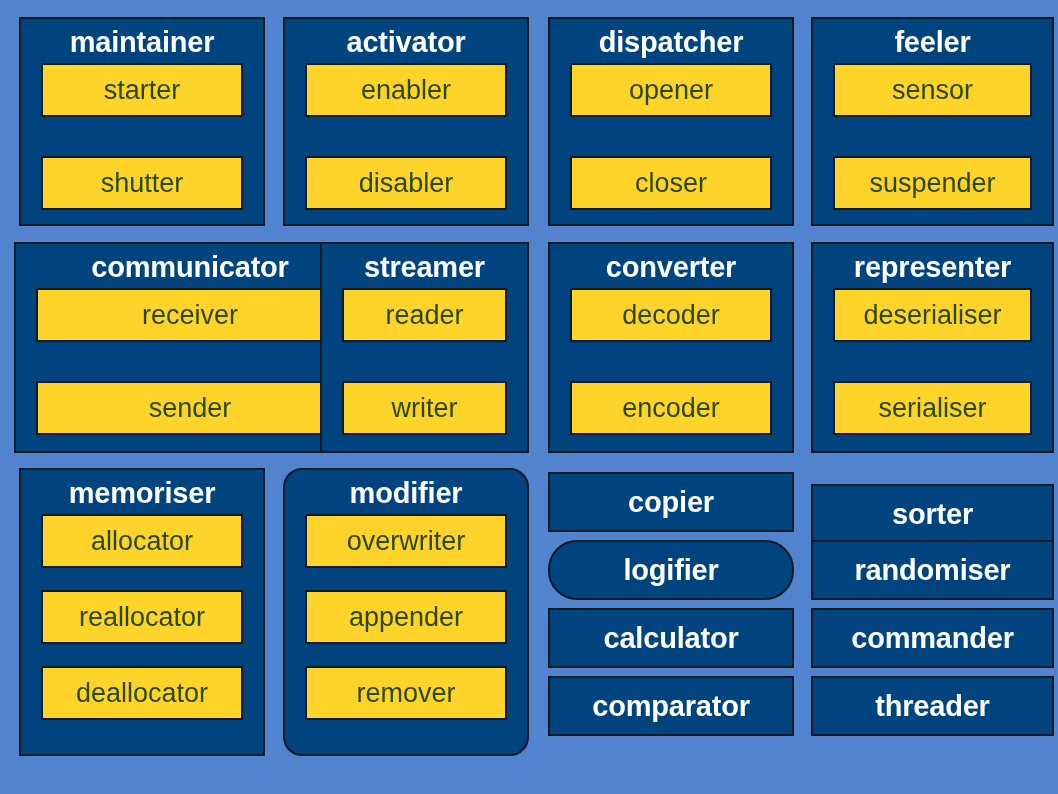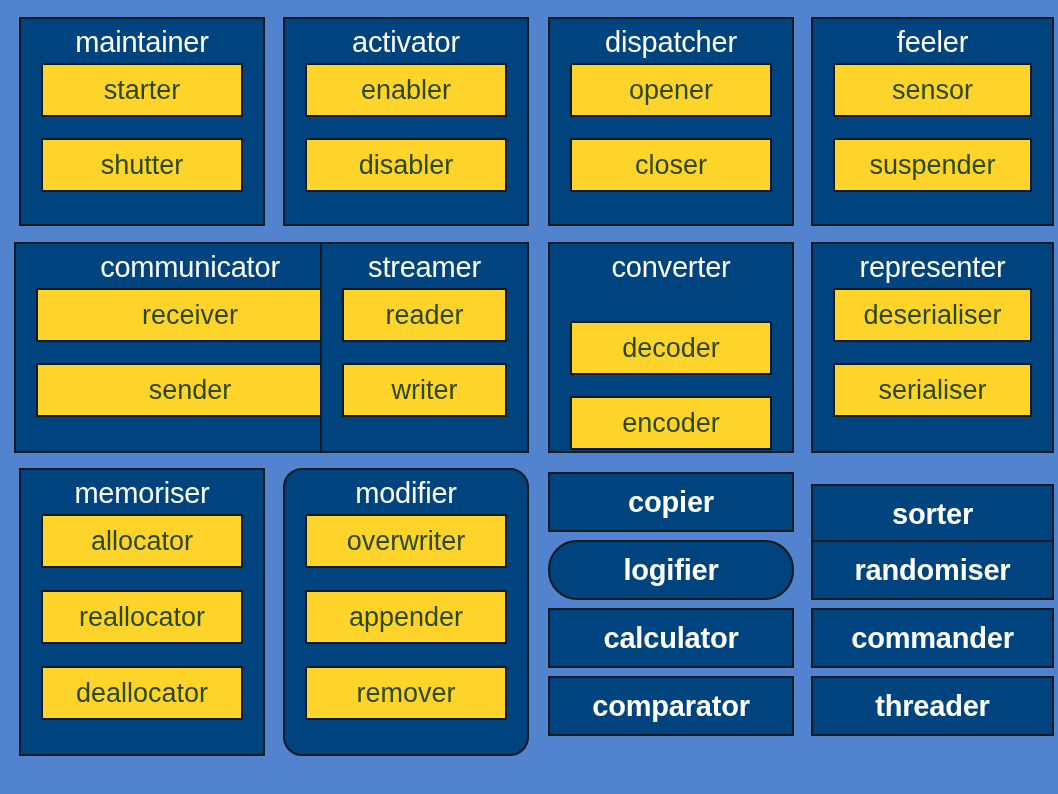--- a/index.html
+++ b/index.html
@@ -26,21 +26,21 @@
     position: absolute;
     background: #00447f;
     border: 2px solid #141a20;
     box-sizing: border-box;
     display: flex;
     flex-direction: column;
     align-items: center;
   }
   .group-title {
     color: #ffffff;
-    font-weight: normal;
+    font-weight: bold;
     font-size: 29px;
     line-height: 1.0;
     letter-spacing: -0.2px;
     text-align: right;
     margin-top: 9px;
     margin-bottom: 6px;
     white-space: nowrap;
   }
 
   
@@ -64,21 +64,21 @@
     display: flex;
     align-items: center;
     justify-content: center;
     white-space: nowrap;
     height: 54px;
     margin-bottom: 21px;
   }
   .chip:last-child { margin-bottom: 0; }
 
   
-  .g2 .chip { height: 54px; margin-bottom: 21px; }
+  .g2 .chip { height: 54px; margin-bottom: 39px; }
   
   .g3 .chip { height: 54px; margin-bottom: 22px; }
 
   
   .bar {
     position: absolute;
     background: #00447f;
     border: 2px solid #141a20;
     box-sizing: border-box;
     color: #ffffff;
@@ -138,21 +138,21 @@
   </div>
 
   <div class="group g2" style="left:320px; top:242px; width:209px; height:211px;">
     <div class="group-title">streamer</div>
     <div class="chips">
       <div class="chip">reader</div>
       <div class="chip">writer</div>
     </div>
   </div>
 
-  <div class="group g2" style="left:548px; top:242px; width:246px; height:211px;gap:33px;">
+  <div class="group g2" style="left:548px; top:242px; width:246px; height:211px;">
     <div class="group-title">converter</div>
     <div class="chips">
       <div class="chip">decoder</div>
       <div class="chip">encoder</div>
     </div>
   </div>
 
   <div class="group g2" style="left:811px; top:242px; width:243px; height:211px;">
     <div class="group-title">representer</div>
     <div class="chips">

